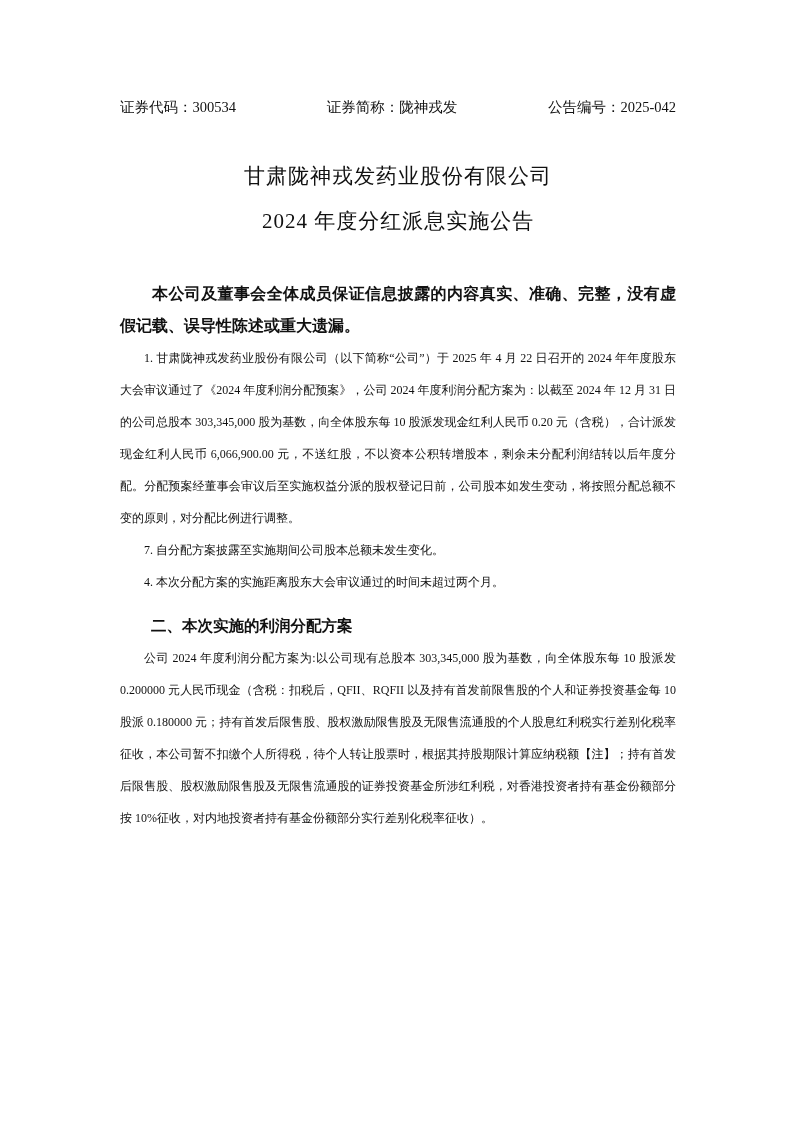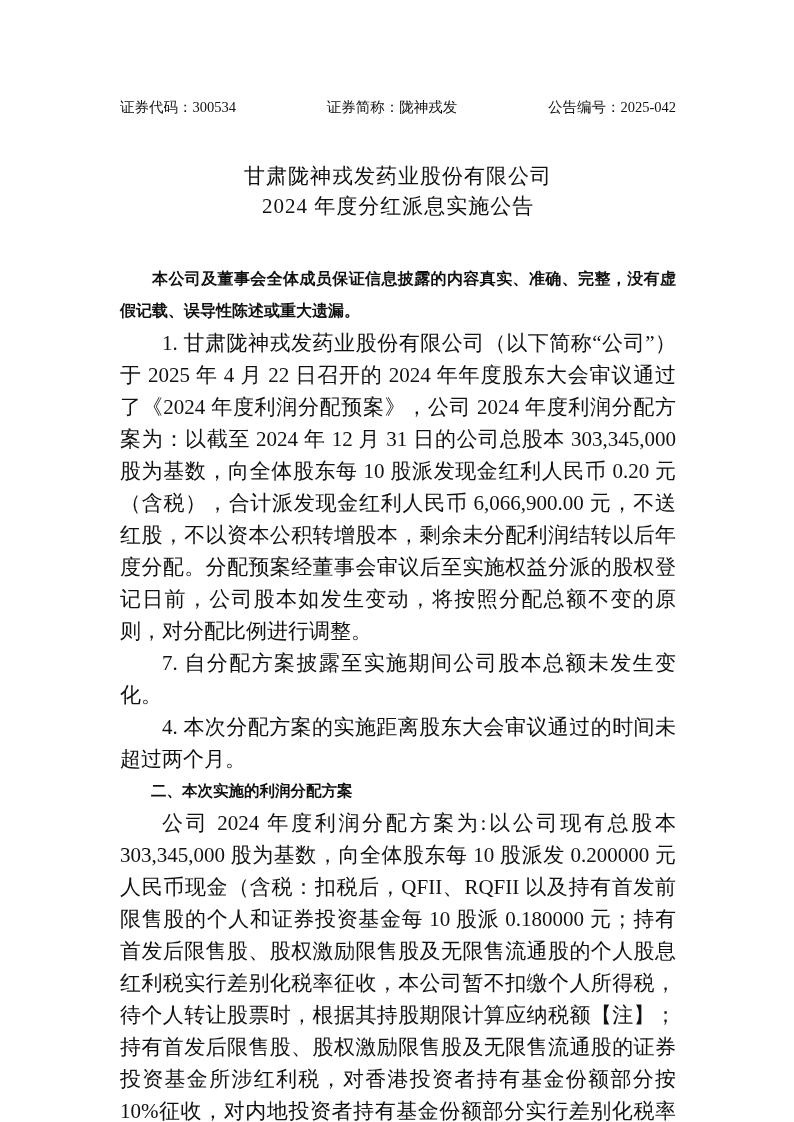--- a/index.html
+++ b/index.html
@@ -28,40 +28,40 @@
   }
   .doc-title {
     margin: 0;
     text-align: center;
     font-size: 21px;
     font-weight: 400;
     line-height: 30px;
     letter-spacing: 1px;
   }
   .doc-title.first { margin-top: 44px; }
-  .doc-title.second { }
+  .doc-title.second { margin-top: 15px; }
   .statement {
     margin: 42px 0 0 0;
     font-size: 16px;
     font-weight: 700;
     line-height: 32px;
     text-indent: 2em;
     text-align: justify;
   }
   .sec-heading {
     margin: 24px 0 0 0;
     font-size: 15.5px;
     font-weight: 700;
     line-height: 32px;
     text-indent: 2em;
   }
-  .sec-heading.second { margin-top: 0; }
+  .sec-heading.second { margin-top: 12px; }
   .body-para {
     margin: 0;
-    font-size: 21px;
+    font-size: 12px;
     font-weight: 400;
     line-height: 32px;
     text-indent: 2em;
     text-align: justify;
   }
 </style>
 </head>
 <body>
 
 <div class="page">

